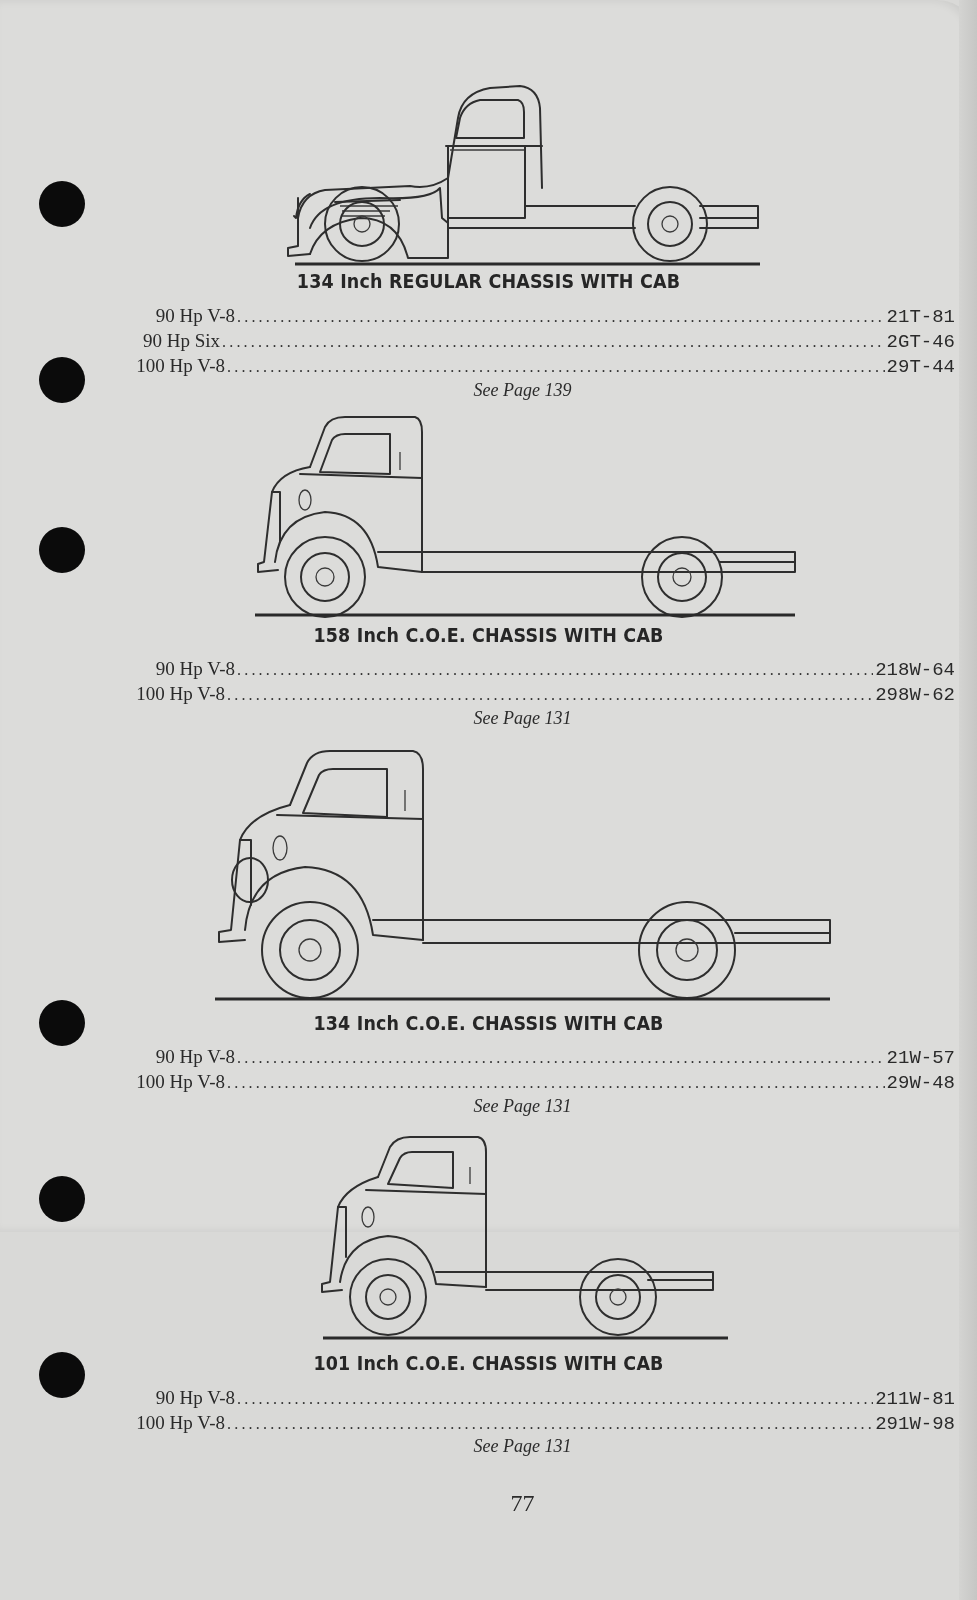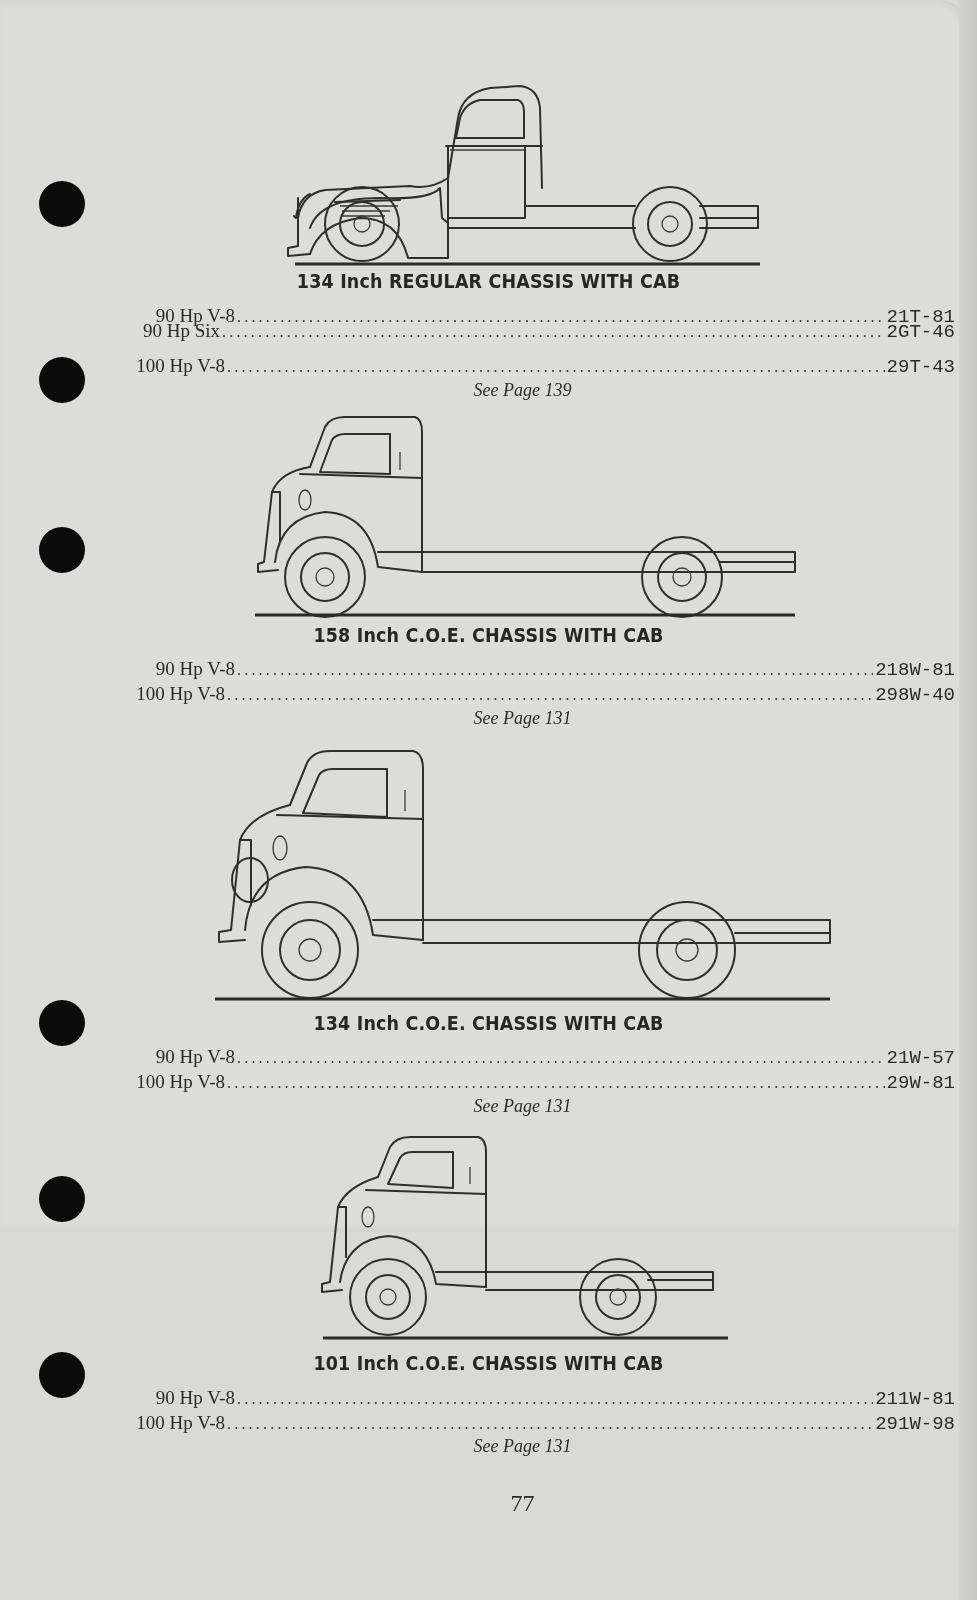--- a/index.html
+++ b/index.html
@@ -95,29 +95,29 @@
     <circle class="thin" cx="390" cy="146" r="8"></circle>
     <line class="ground" x1="15" y1="186" x2="480" y2="186"></line>
   </svg>
   <div class="section-title" style="top:270px">134 Inch REGULAR CHASSIS WITH CAB</div>
 
   <div class="row" style="top:305px">
     <span class="label" style="width:125px">90 Hp V-8</span>
     <span class="leader">................................................................................................................................</span>
     <span class="code">21T-81</span>
   </div>
-  <div class="row" style="top:320px">
+  <div class="row" style="top:330px">
     <span class="label" style="width:110px">90 Hp Six</span>
     <span class="leader">................................................................................................................................</span>
     <span class="code">2GT-46</span>
   </div>
   <div class="row" style="top:355px">
     <span class="label" style="width:115px">100 Hp V-8</span>
     <span class="leader">................................................................................................................................</span>
-    <span class="code">29T-43</span>
+    <span class="code">29T-44</span>
   </div>
   <div class="see-page" style="top:380px">See Page 139</div>
 
   <svg class="figure" style="left:250px; top:412px" width="550" height="210" viewBox="0 0 550 210">
     <path class="ln" d="M60 55 L75 15 Q80 5 95 5 L165 5 Q172 7 172 20 L172 160"></path>
     <path class="ln" d="M70 60 L82 28 Q86 22 95 22 L140 22 L140 62 Z"></path>
     <path class="ln" d="M50 62 L172 66"></path>
     <line class="thin" x1="150" y1="40" x2="150" y2="58"></line>
     <path class="ln" d="M60 55 Q30 60 22 80 L14 150 L8 152 L8 160 L28 158"></path>
     <path class="ln" d="M22 80 L30 80 L30 130"></path>
@@ -131,26 +131,26 @@
     <circle class="ln" cx="432" cy="165" r="40"></circle>
     <circle class="ln" cx="432" cy="165" r="24"></circle>
     <circle class="thin" cx="432" cy="165" r="9"></circle>
     <line class="ground" x1="5" y1="203" x2="545" y2="203"></line>
   </svg>
   <div class="section-title" style="top:624px">158 Inch C.O.E. CHASSIS WITH CAB</div>
 
   <div class="row" style="top:658px">
     <span class="label" style="width:125px">90 Hp V-8</span>
     <span class="leader">................................................................................................................................</span>
-    <span class="code">218W-81</span>
+    <span class="code">218W-64</span>
   </div>
   <div class="row" style="top:683px">
     <span class="label" style="width:115px">100 Hp V-8</span>
     <span class="leader">................................................................................................................................</span>
-    <span class="code">298W-40</span>
+    <span class="code">298W-62</span>
   </div>
   <div class="see-page" style="top:708px">See Page 131</div>
 
   <svg class="figure" style="left:215px; top:745px" width="620" height="262" viewBox="0 0 620 262">
     <path class="ln" d="M75 60 L92 18 Q98 6 115 6 L198 6 Q208 8 208 24 L208 195"></path>
     <path class="ln" d="M88 68 L104 30 Q108 24 118 24 L172 24 L172 72 Z"></path>
     <path class="ln" d="M62 70 L208 74"></path>
     <line class="thin" x1="190" y1="45" x2="190" y2="66"></line>
     <path class="ln" d="M75 60 Q35 70 25 95 L16 185 L4 187 L4 197 L30 195"></path>
     <path class="ln" d="M25 95 L36 95 L36 160"></path>
@@ -170,21 +170,21 @@
   <div class="section-title" style="top:1012px">134 Inch C.O.E. CHASSIS WITH CAB</div>
 
   <div class="row" style="top:1046px">
     <span class="label" style="width:125px">90 Hp V-8</span>
     <span class="leader">................................................................................................................................</span>
     <span class="code">21W-57</span>
   </div>
   <div class="row" style="top:1071px">
     <span class="label" style="width:115px">100 Hp V-8</span>
     <span class="leader">................................................................................................................................</span>
-    <span class="code">29W-81</span>
+    <span class="code">29W-48</span>
   </div>
   <div class="see-page" style="top:1096px">See Page 131</div>
 
   <svg class="figure" style="left:318px; top:1132px" width="420" height="215" viewBox="0 0 420 215">
     <path class="ln" d="M60 45 L72 15 Q78 5 92 5 L160 5 Q168 7 168 20 L168 155"></path>
     <path class="ln" d="M70 52 L82 26 Q86 20 94 20 L135 20 L135 56 Z"></path>
     <path class="ln" d="M48 58 L168 62"></path>
     <line class="thin" x1="152" y1="35" x2="152" y2="52"></line>
     <path class="ln" d="M60 45 Q28 55 20 75 L12 150 L4 152 L4 160 L24 158"></path>
     <path class="ln" d="M20 75 L28 75 L28 125"></path>

